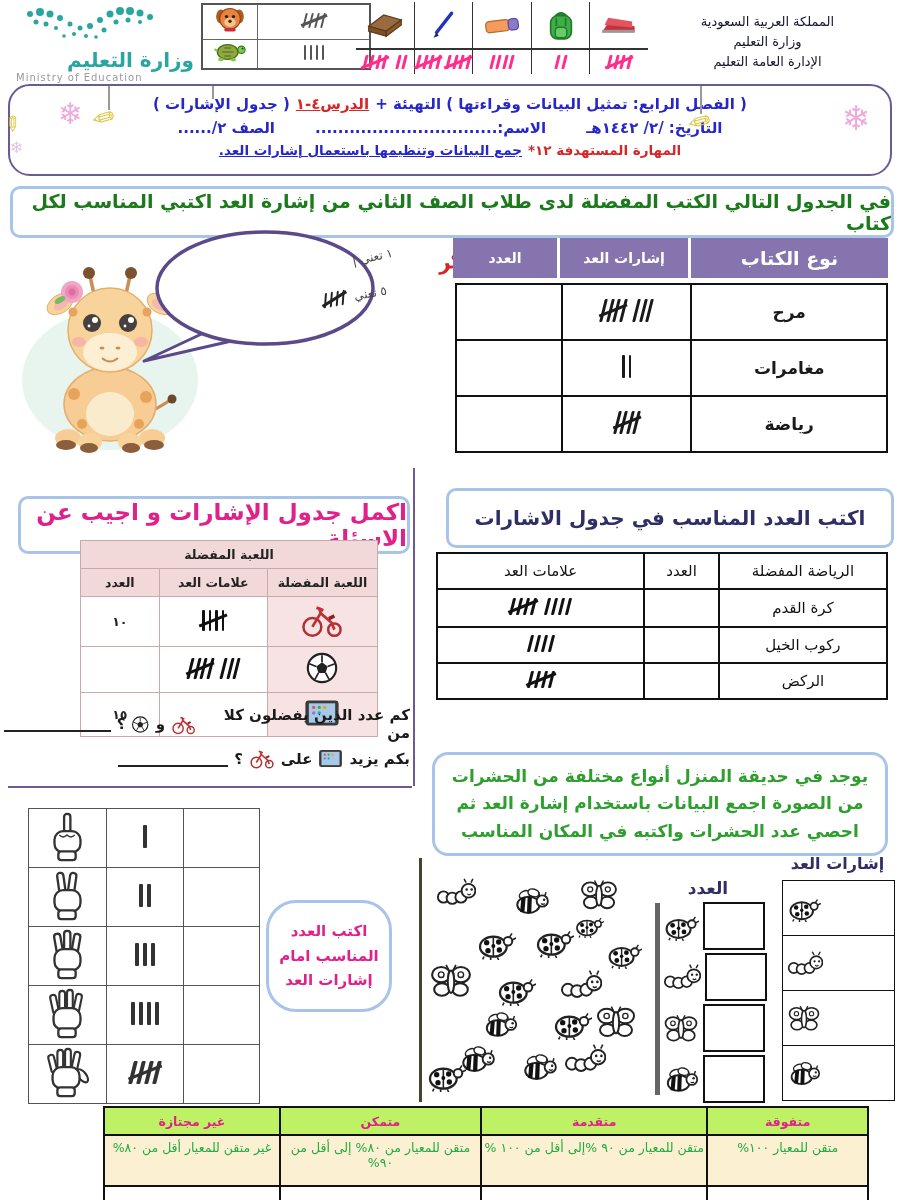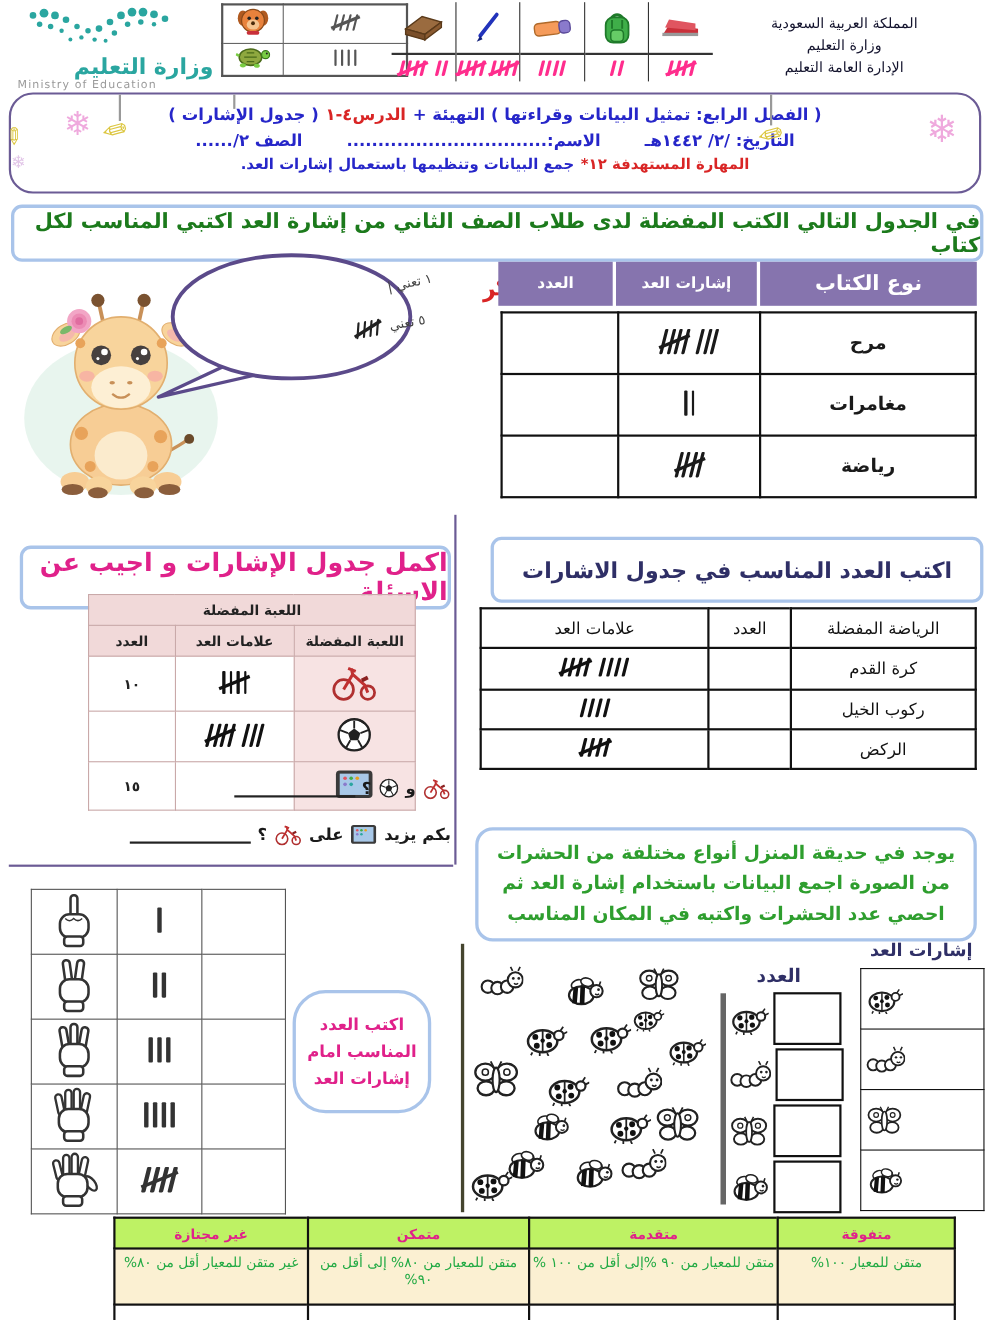--- a/index.html
+++ b/index.html
@@ -33,21 +33,21 @@
   .supply-cell:first-child{border-left:none;}
   .supply-icon{height:46px;display:flex;align-items:center;justify-content:center;border-bottom:2px solid #333;}
   .supply-tally{height:24px;display:flex;align-items:center;justify-content:center;}
   .kingdom{color:#14142e;font-size:13px;line-height:1.55;text-align:center;}
 
   
   .lesson-box{border:2.5px solid #6B5B95;border-radius:22px;}
   .blue{color:#2626C9;}
   .red{color:#D92525;}
   .lesson-line{display:flex;justify-content:center;gap:6px;font-size:15px;font-weight:bold;}
-  .u{}
+  .u{text-decoration:underline;}
   .string{width:1.5px;background:#999;}
   .pencil{color:#DCC63F;font-size:26px;display:inline-block;}
   .snow{color:#EFA9DD;display:inline-block;}
 
   
   .banner{border:3px solid #A9C4EA;border-radius:10px;background:#fff;display:flex;align-items:center;justify-content:center;font-weight:bold;}
   .green-txt{color:#1C7A1C;}
   .magenta-txt{color:#E0218A;}
   .navy-txt{color:#2F2F66;}
 
@@ -631,20 +631,21 @@
       <td class="g-icon"><svg width="36" height="28">
               <use href="#sym-tablet"></use>
             </svg></td>
       <td></td>
       <td class="red-num">١٥</td>
     </tr>
   </tbody>
     </table>
 
   <div class="qline abs" style="left:4px;top:706px;width:406px;">
+    <span>كم عدد الذين يفضلون كلا من</span>
     <svg width="26" height="21">
         <use href="#sym-tricycle"></use>
       </svg>
     <span>و</span>
     <svg width="19" height="19">
         <use href="#sym-ball"></use>
       </svg>
     <span>؟</span>
     <span class="blank"></span>
   </div>

